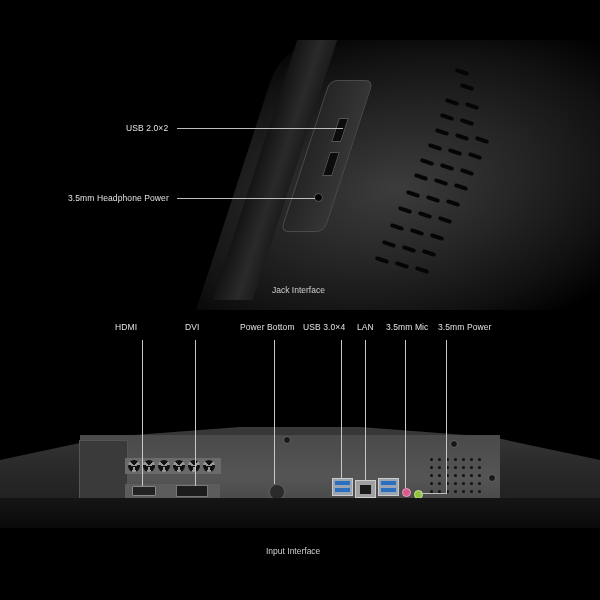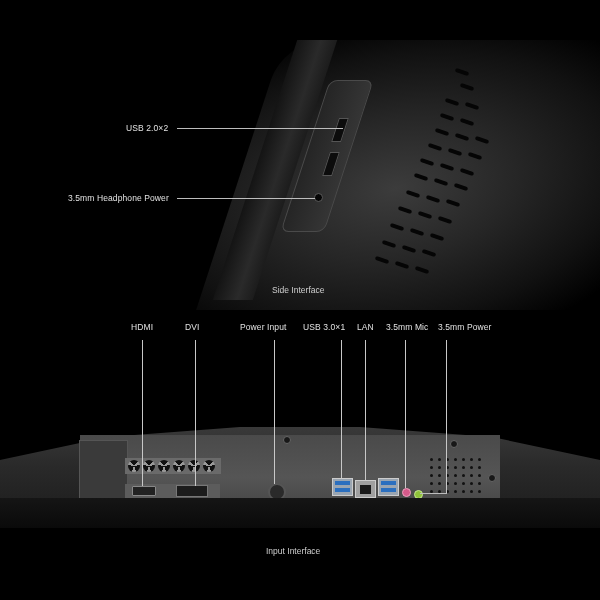--- a/index.html
+++ b/index.html
@@ -93,21 +93,21 @@
       <div class="vent-slot" style="left:395px;top:263px"></div>
       <div class="vent-slot" style="left:415px;top:268px"></div>
   </div>
 
   <span class="label" style="left:126px;top:123px;">USB 2.0×2</span>
   <div class="hline" style="left:177px;top:128px;width:166px;"></div>
 
   <span class="label" style="left:68px;top:193px;">3.5mm Headphone Power</span>
   <div class="hline" style="left:177px;top:198px;width:138px;"></div>
 
-  <span class="caption" style="left:272px;top:285px;">Side Interface</span>
+  <span class="caption" style="left:272px;top:285px;">Jack Interface</span>
 </div>
 
 <div class="abs" style="left:0;top:300px;width:600px;height:300px;"></div>
 
 <div class="bottom-shell"></div>
 <div class="bottom-plate"></div>
 <div class="door"></div>
 <div class="fan-strip"></div>
 <div class="fan" style="left:128px"></div>
 <div class="fan" style="left:143px"></div>
@@ -169,30 +169,30 @@
     <div class="grill-dot" style="left:454px;top:490px"></div>
     <div class="grill-dot" style="left:462px;top:490px"></div>
     <div class="grill-dot" style="left:470px;top:490px"></div>
     <div class="grill-dot" style="left:478px;top:490px"></div>
 </div>
 <div class="screw" style="left:283px;top:436px;"></div>
 <div class="screw" style="left:450px;top:440px;"></div>
 <div class="screw" style="left:488px;top:474px;"></div>
 <div class="bottom-foot"></div>
 
-<span class="label" style="left:131px;top:322px;">HDMI</span>
+<span class="label" style="left:115px;top:322px;">HDMI</span>
 <div class="vline" style="left:142px;top:340px;height:146px;"></div>
 
 <span class="label" style="left:185px;top:322px;">DVI</span>
 <div class="vline" style="left:195px;top:340px;height:146px;"></div>
 
-<span class="label" style="left:240px;top:322px;">Power Input</span>
+<span class="label" style="left:240px;top:322px;">Power Bottom</span>
 <div class="vline" style="left:274px;top:340px;height:144px;"></div>
 
-<span class="label" style="left:303px;top:322px;">USB 3.0×1</span>
+<span class="label" style="left:303px;top:322px;">USB 3.0×4</span>
 <div class="vline" style="left:341px;top:340px;height:138px;"></div>
 
 <span class="label" style="left:357px;top:322px;">LAN</span>
 <div class="vline" style="left:365px;top:340px;height:140px;"></div>
 
 <span class="label" style="left:386px;top:322px;">3.5mm Mic</span>
 <div class="vline" style="left:405px;top:340px;height:148px;"></div>
 
 <span class="label" style="left:438px;top:322px;">3.5mm Power</span>
 <div class="vline" style="left:446px;top:340px;height:153px;"></div>

